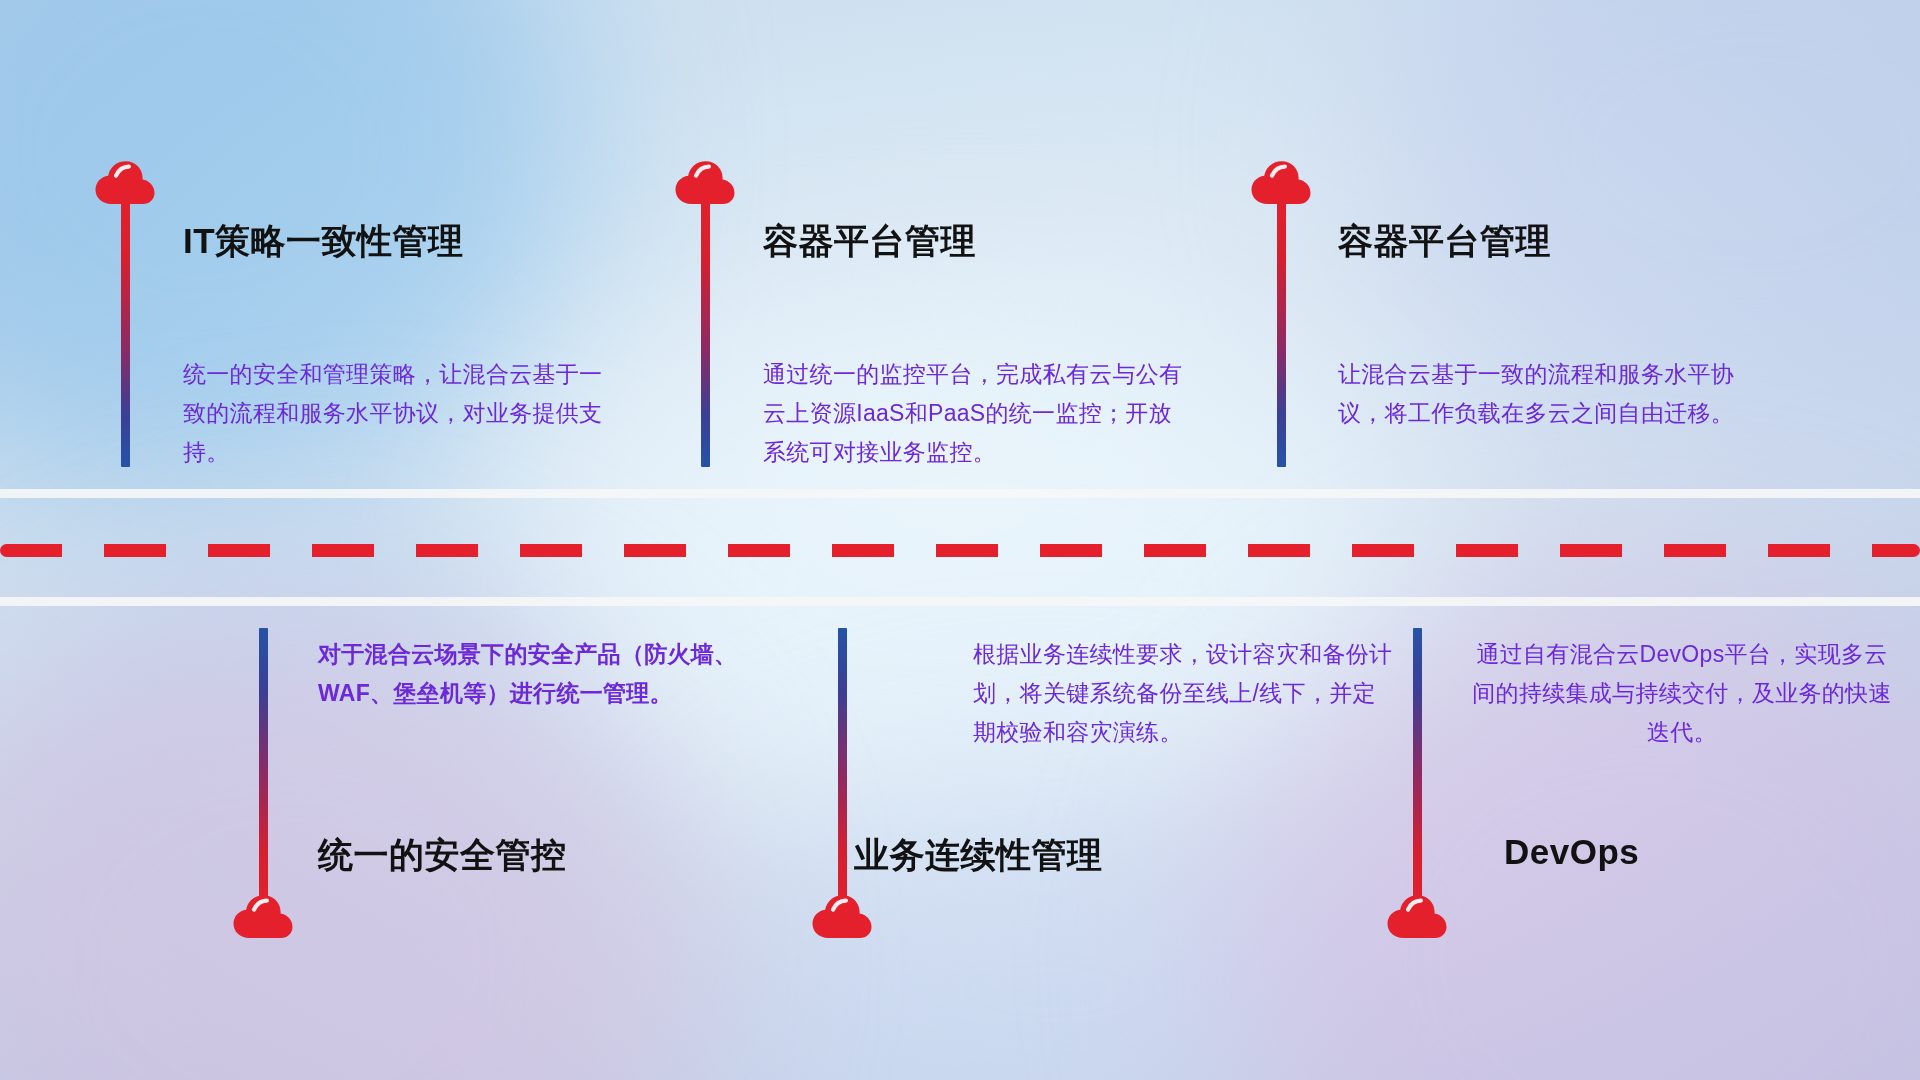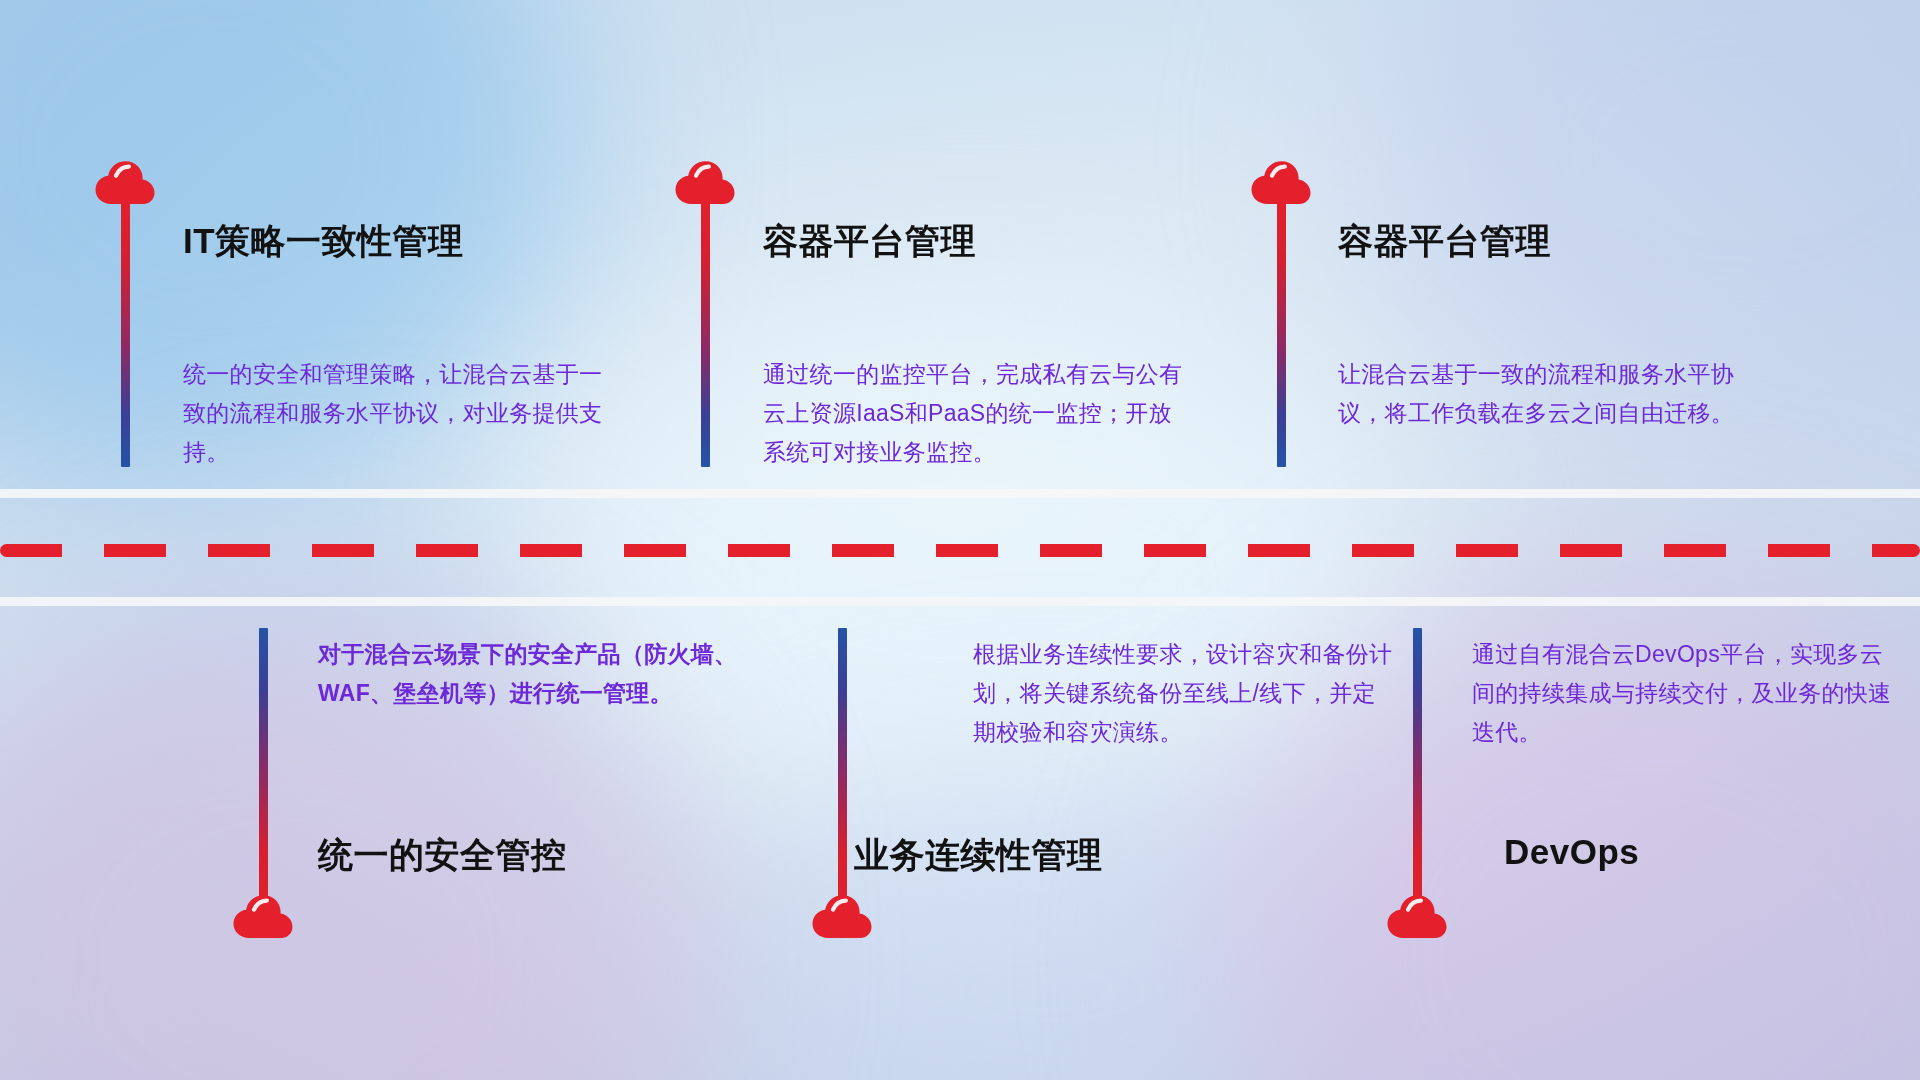--- a/index.html
+++ b/index.html
@@ -194,21 +194,21 @@
     <div class="cloud" style="left:811px; top:894px;">
       <svg viewBox="0 0 62 46" xmlns="http://www.w3.org/2000/svg">
         <path d="M17.5 44 C7.8 44 1.5 37.6 1.5 29.8 C1.5 22.6 7.0 16.6 14.2 15.8 C15.6 7.2 23.0 1.2 31.6 1.2 C41.0 1.2 48.6 8.6 48.6 17.8 C48.6 18.4 48.6 19.0 48.5 19.6 C55.4 20.6 60.5 26.2 60.5 33.0 C60.5 39.2 55.6 44 48.9 44 Z" fill="#e3202c"></path>
         <path d="M22.0 15.6 C24.5 10.0 29.6 6.6 34.9 6.6" stroke="#ffffff" stroke-width="4.2" stroke-linecap="round" fill="none" opacity="0.92"></path>
       </svg>
     </div>
   </div>
 
   <div class="col">
     <div class="stem stem-up" style="left:1413px; top:628px; height:280px;"></div>
-    <div class="para" style="left:1472px; top:635px; width:420px;">通过自有混合云DevOps平台，实现多云间的持续集成与持续交付，及业务的快速迭代。</div>
+    <div class="para" style="left:1472px; top:635px; width:420px;text-align:center;">通过自有混合云DevOps平台，实现多云间的持续集成与持续交付，及业务的快速迭代。</div>
     <div class="heading" style="left:1504px; top:832px;">DevOps</div>
     <div class="cloud" style="left:1386px; top:894px;">
       <svg viewBox="0 0 62 46" xmlns="http://www.w3.org/2000/svg">
         <path d="M17.5 44 C7.8 44 1.5 37.6 1.5 29.8 C1.5 22.6 7.0 16.6 14.2 15.8 C15.6 7.2 23.0 1.2 31.6 1.2 C41.0 1.2 48.6 8.6 48.6 17.8 C48.6 18.4 48.6 19.0 48.5 19.6 C55.4 20.6 60.5 26.2 60.5 33.0 C60.5 39.2 55.6 44 48.9 44 Z" fill="#e3202c"></path>
         <path d="M22.0 15.6 C24.5 10.0 29.6 6.6 34.9 6.6" stroke="#ffffff" stroke-width="4.2" stroke-linecap="round" fill="none" opacity="0.92"></path>
       </svg>
     </div>
   </div>
 
 </div>

